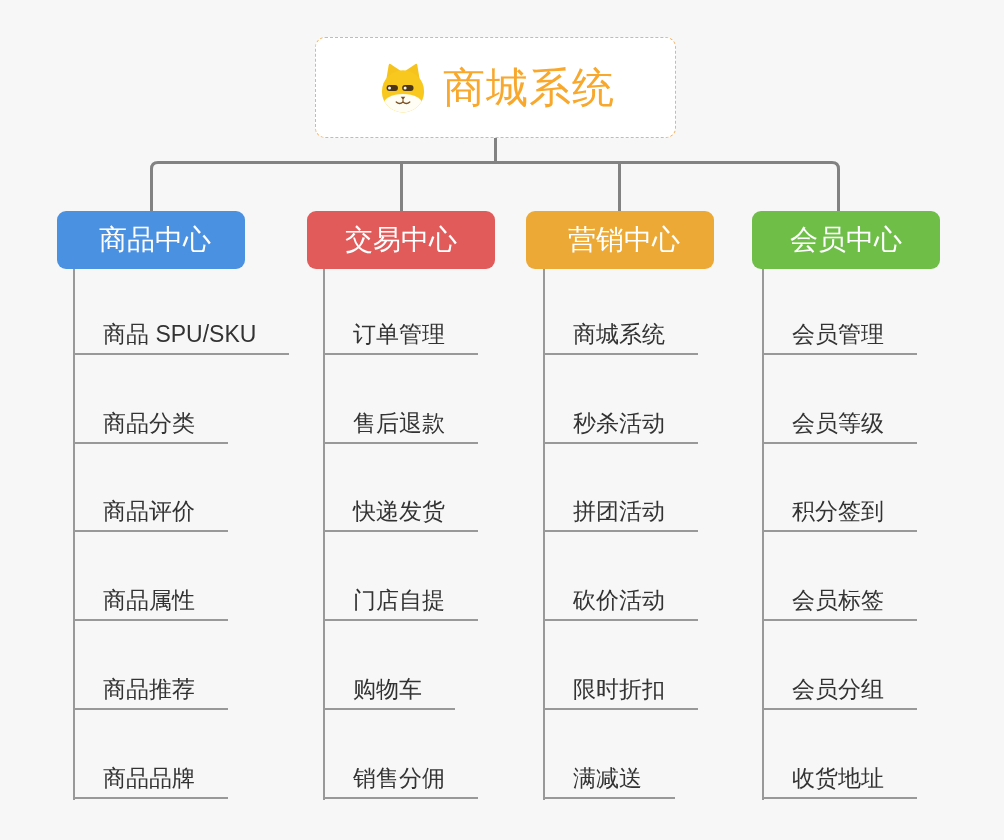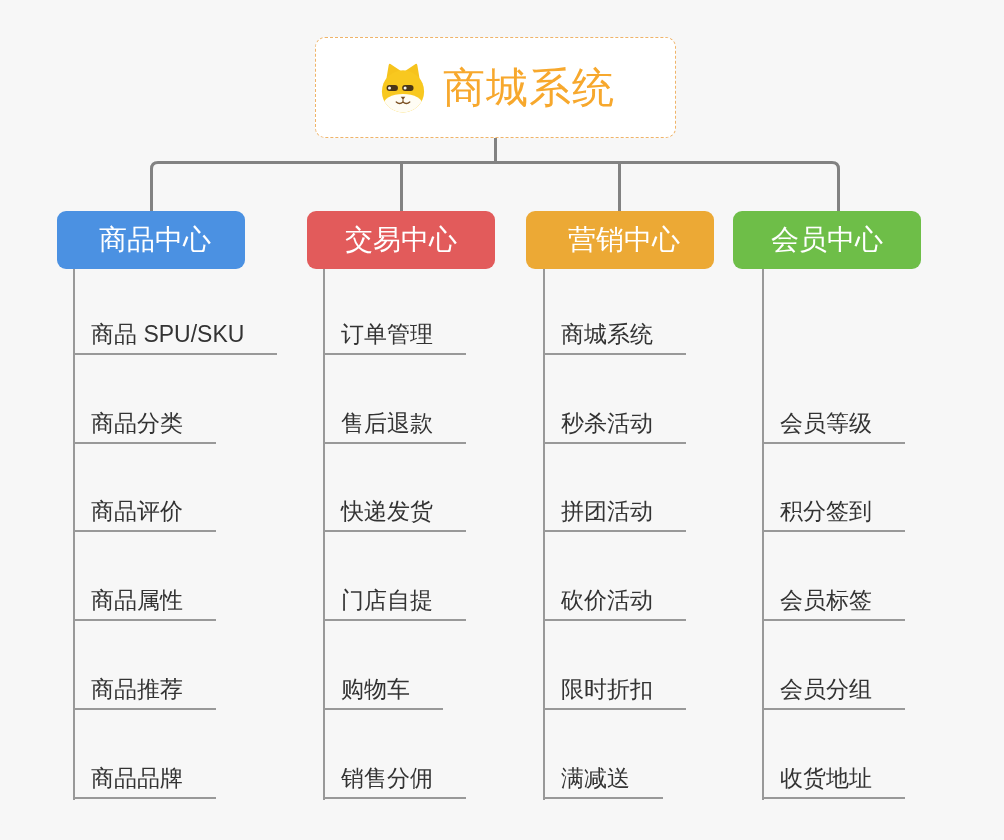--- a/index.html
+++ b/index.html
@@ -52,42 +52,42 @@
     color: #ffffff;
     font-size: 28px;
     display: flex;
     align-items: center;
     justify-content: center;
     white-space: nowrap;
   }
   .b0 { left: 57px; padding-left: 8px; }
   .b1 { left: 307px; }
   .b2 { left: 526px; padding-left: 8px; }
-  .b3 { left: 733px; }
+  .b3 { left: 752px; }
 
   
   .spine {
     position: absolute;
     top: 269px;
     width: 2px;
     height: 531px;
     background: #999999;
   }
   .s0 { left: 73px; }
   .s1 { left: 323px; }
   .s2 { left: 543px; }
   .s3 { left: 762px; }
 
   
   .leaf {
     position: absolute;
     font-size: 23px;
     line-height: 30px;
     color: #333333;
-    padding: 0 33px 4px 18px;
+    padding: 0 33px 4px 30px;
     border-bottom: 2px solid #999999;
     white-space: nowrap;
   }
   .c0 { left: 73px; }
   .c1 { left: 323px; }
   .c2 { left: 543px; }
   .c3 { left: 762px; }
   .r0 { top: 319px; }
   .r1 { top: 408px; }
   .r2 { top: 496px; }
@@ -155,19 +155,20 @@
   <div class="leaf c1 r4">购物车</div>
   <div class="leaf c1 r5">销售分佣</div>
 
   <div class="leaf c2 r0">商城系统</div>
   <div class="leaf c2 r1">秒杀活动</div>
   <div class="leaf c2 r2">拼团活动</div>
   <div class="leaf c2 r3">砍价活动</div>
   <div class="leaf c2 r5">满减送</div>
   <div class="leaf c2 r4">限时折扣</div>
 
+  <div class="leaf c3 r0">会员管理</div>
   <div class="leaf c3 r1">会员等级</div>
   <div class="leaf c3 r2">积分签到</div>
   <div class="leaf c3 r3">会员标签</div>
   <div class="leaf c3 r4">会员分组</div>
   <div class="leaf c3 r5">收货地址</div>
 
 </div>
 
 </body></html>

